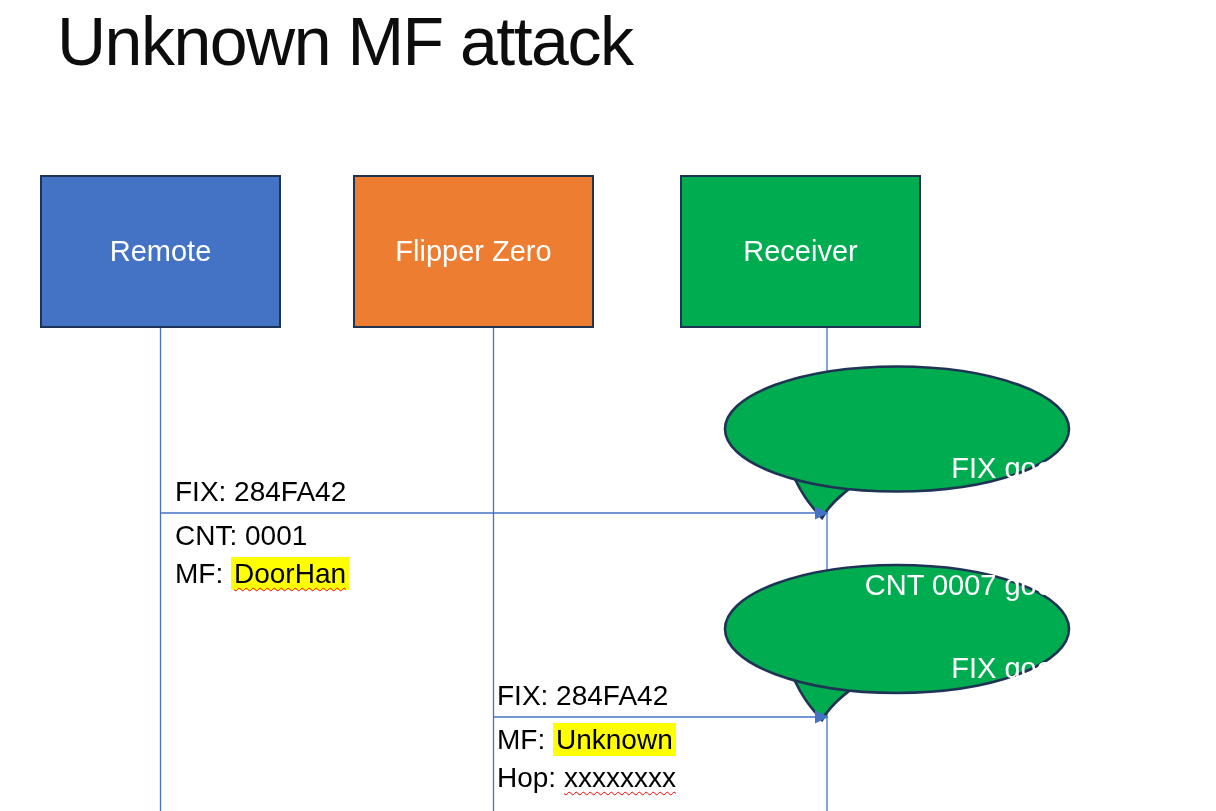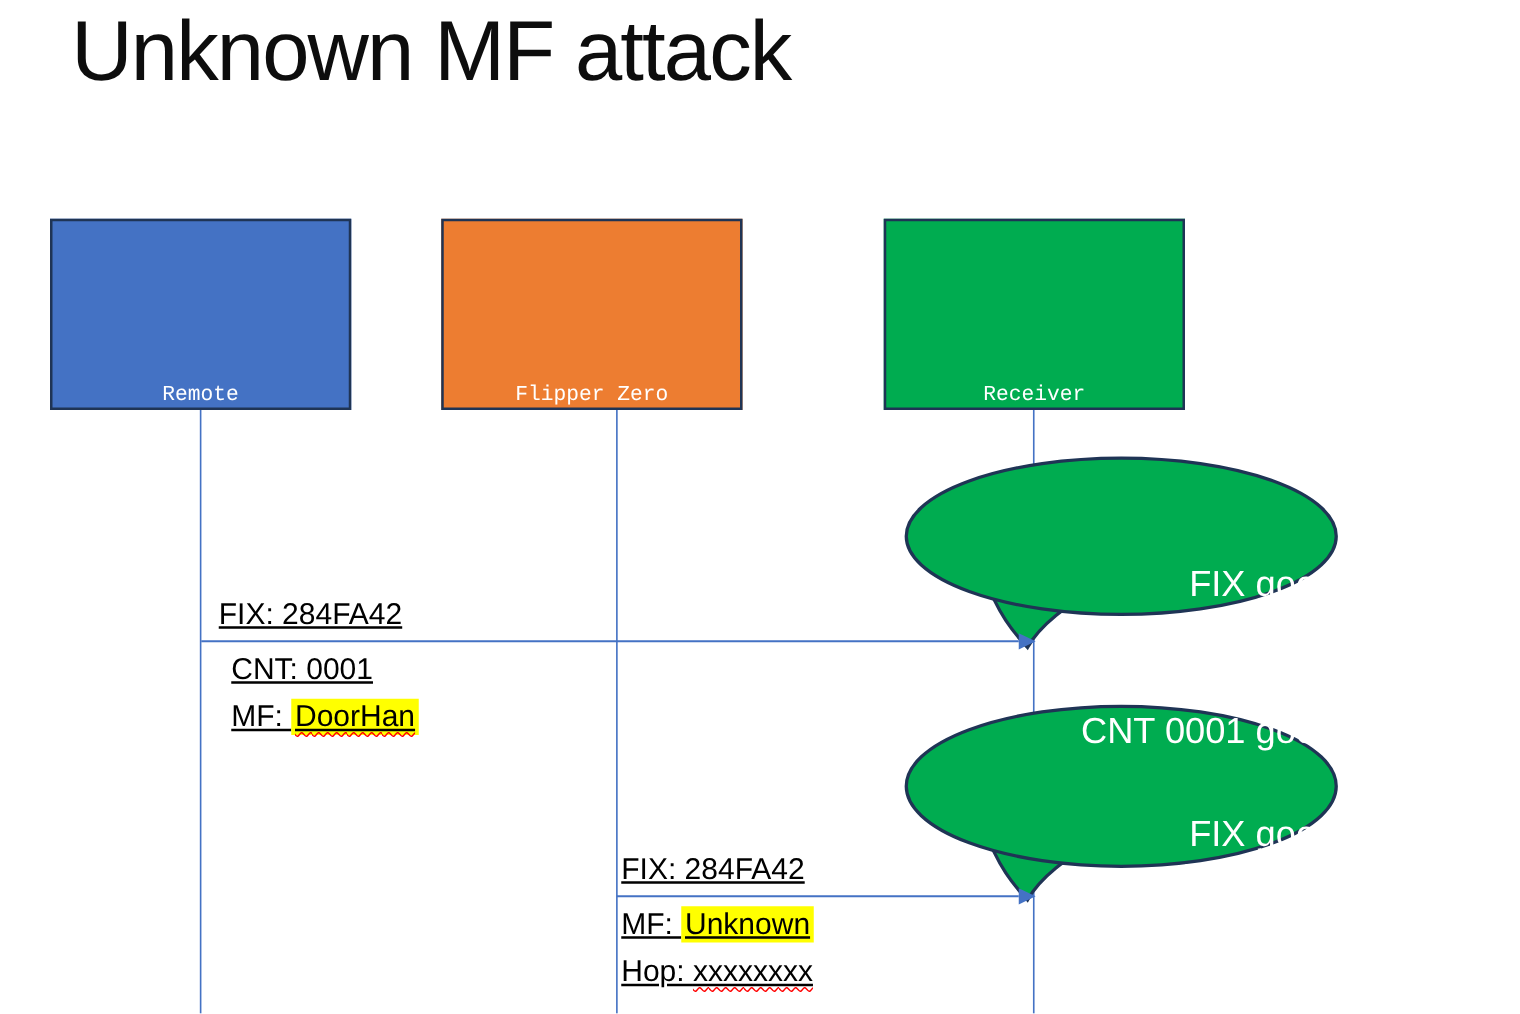--- a/index.html
+++ b/index.html
@@ -12,45 +12,45 @@
     font-size:68px;font-weight:300;letter-spacing:-1.5px;color:#0d0d0d;
     font-family:"Liberation Sans",sans-serif;white-space:nowrap;
   }
   svg.layer{position:absolute;left:0;top:0;}
   .lifeline{stroke:var(--connector-blue);stroke-width:1.3;}
   .arrow-line{stroke:var(--connector-blue);stroke-width:1.6;}
   .arrow-head{fill:var(--connector-blue);}
   .callout-shape{fill:var(--callout-fill);stroke:var(--shape-border);stroke-width:2.6;}
   .actor{
     position:absolute;top:175px;width:241px;height:153px;box-sizing:border-box;
-    display:flex;align-items:flex-end;justify-content:center;
+    display:flex;align-items:center;justify-content:center;
     border:2.5px solid var(--shape-border);
-    color:var(--text-white);font-size:17px;font-family:Liberation Mono, monospace;
+    color:var(--text-white);font-size:29px;
   }
   .actor-remote{left:40px;background:var(--actor-remote-fill);}
   .actor-flipper{left:353px;background:var(--actor-flipper-fill);}
-  .actor-receiver{left:707px;background:var(--actor-receiver-fill);}
-  .msg{position:absolute;color:var(--text-black);font-size:24px;text-decoration:underline;}
+  .actor-receiver{left:680px;background:var(--actor-receiver-fill);}
+  .msg{position:absolute;color:var(--text-black);font-size:28px;}
   .msg div{line-height:38px;white-space:pre;}
   .msg .above{line-height:30px;}
   .hl{background:var(--highlight-yellow);padding:1px 3px;}
   .sq{
     text-decoration-line:underline;text-decoration-style:wavy;
     text-decoration-color:var(--squiggle-red);text-decoration-thickness:1.3px;
     text-underline-offset:4px;
     text-align:center;
   }
   .callout-text{
     position:absolute;width:344px;text-align:right;
     color:var(--text-white);font-size:29px;line-height:39px;white-space:pre;
   }
   .callout-text-1{left:725px;top:371px;}
   .callout-text-2{left:725px;top:571px;}
   .msg-1-above{left:175px;top:477px;}
-  .msg-1-below{left:185px;top:517px;}
+  .msg-1-below{left:175px;top:517px;}
   .msg-2-above{left:497px;top:681px;}
   .msg-2-below{left:497px;top:721px;}
 </style>
 </head>
 <body>
 
 <div class="slide">
 
   <h1 class="title">Unknown MF attack</h1>
 
@@ -101,21 +101,21 @@
   <div class="msg msg-2-above">
     <div class="above">FIX: 284FA42</div>
   </div>
   <div class="msg msg-2-below">
     <div><span>MF: </span><span class="hl">Unknown</span></div>
     <div><span>Hop: </span><span class="sq">xxxxxxxx</span></div>
   </div>
 
   <div class="callout-text callout-text-1">
     <div>FIX good</div>
-    <div>CNT 0001 good</div>
+    <div>CNT 0007 good</div>
     <div>“Opened”</div>
   </div>
   <div class="callout-text callout-text-2">
     <div>FIX good</div>
     
   </div>
 
 </div>
 
 </body></html>

